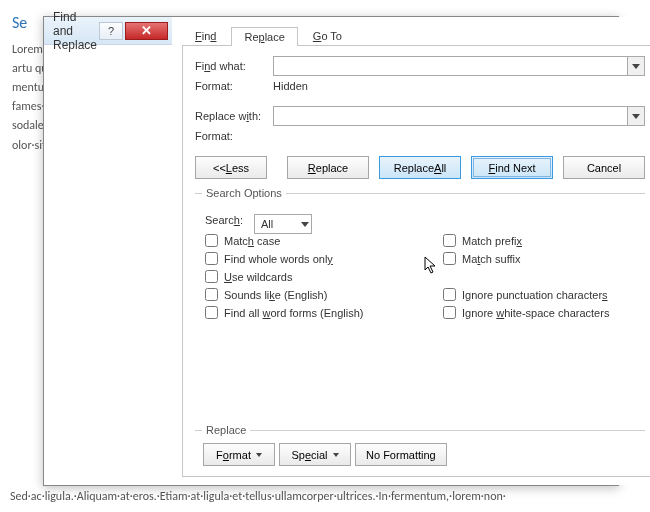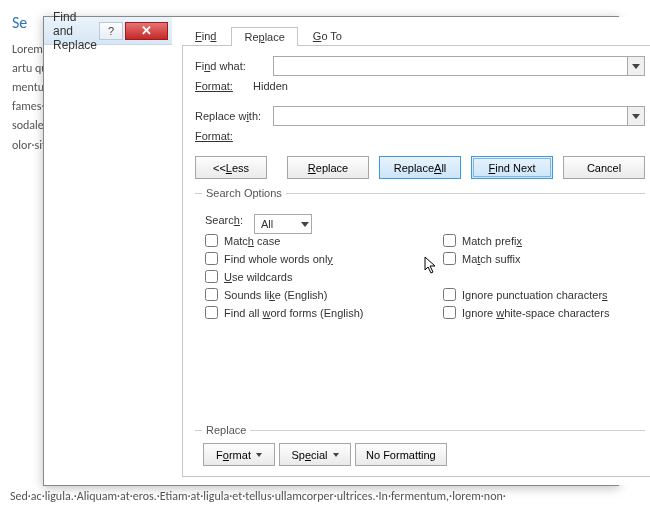--- a/index.html
+++ b/index.html
@@ -146,21 +146,21 @@
     width: 0; height: 0;
     border-left: 3px solid transparent;
     border-right: 3px solid transparent;
     border-top: 4px solid #444;
     margin-left: 4px;
   }
   .subrow {
     display: flex;
     margin-bottom: 8px;
   }
-  .subrow .lbl { width: 58px; text-decoration: underline; }
+  .subrow .lbl { width: 78px; }
   .fmtval { color: #333; }
   .spacer-v { height: 6px; }
   .btnrow {
     display: flex;
     gap: 10px;
     align-items: center;
     margin-top: 6px;
   }
   .btnrow .fill { flex: 1; }
   .wbtn {

